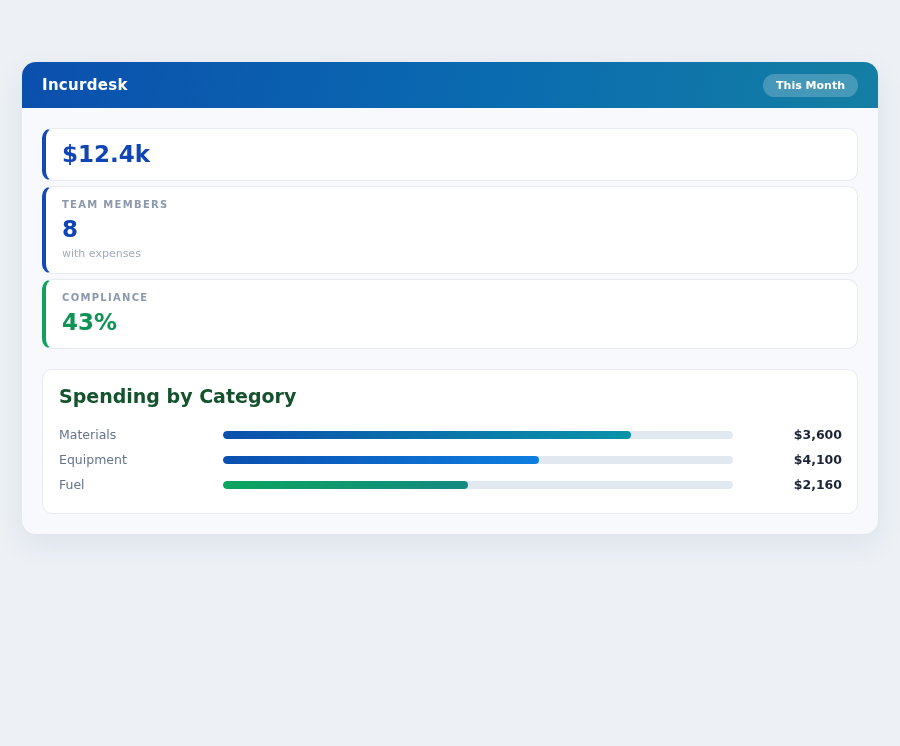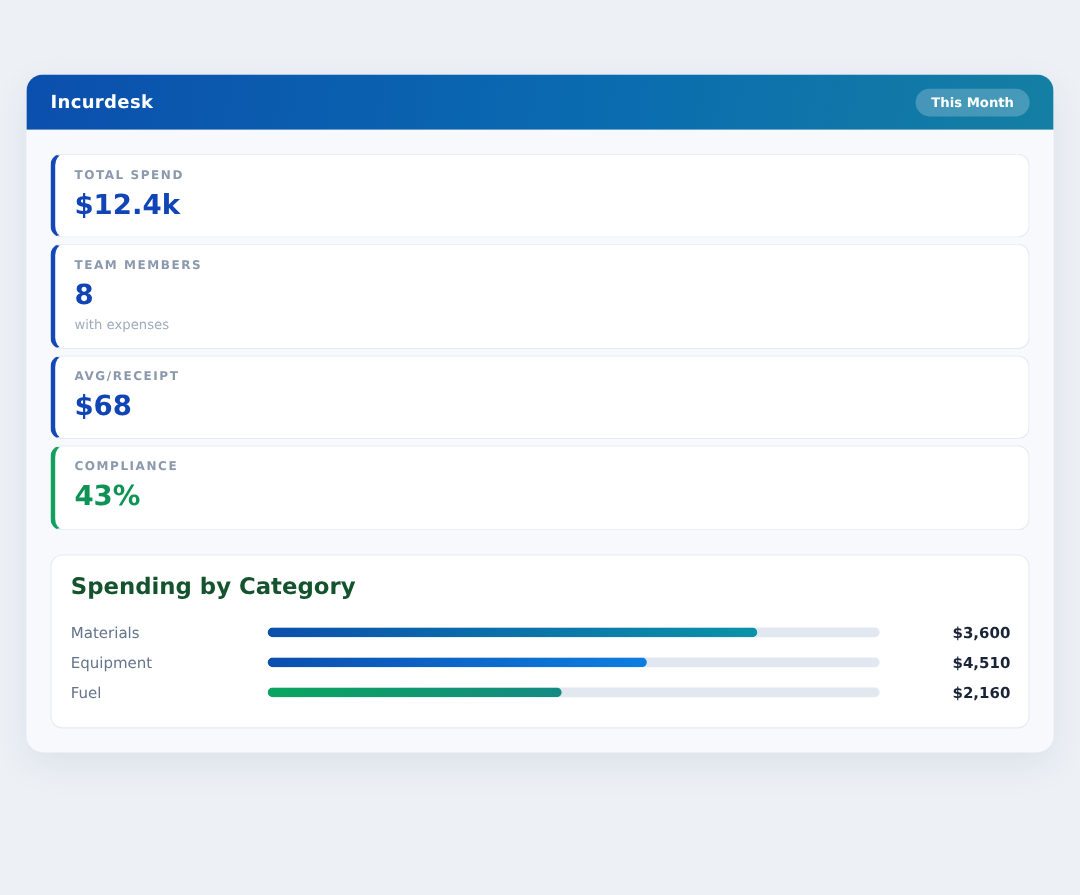--- a/index.html
+++ b/index.html
@@ -76,34 +76,29 @@
 <body>
 
 <div class="panel">
   <div class="header" style="background: linear-gradient(100deg, rgb(11, 79, 173) 0%, rgb(10, 107, 176) 55%, rgb(20, 127, 163) 100%);">
     <span class="header-title">Incurdesk</span>
     <button class="badge">This Month</button>
   </div>
   <div class="panel-body">
 
     <div class="stat-card" style="border-left-color: rgb(19, 72, 184);">
-      <div class="stat-label">TOTAL SPEND</div>
       <div class="stat-value" style="color: rgb(17, 68, 180);">$12.4k</div>
     </div>
 
     <div class="stat-card" style="border-left-color: rgb(19, 72, 184);">
       <div class="stat-label">TEAM MEMBERS</div>
       <div class="stat-value" style="color: rgb(17, 68, 180);">8</div>
       <div class="stat-sub">with expenses</div>
     </div>
 
-    <div class="stat-card" style="border-left-color: rgb(19, 72, 184);">
-      <div class="stat-label">AVG/RECEIPT</div>
-      <div class="stat-value" style="color: rgb(17, 68, 180);">$68</div>
-    </div>
 
     <div class="stat-card" style="border-left-color: rgb(18, 160, 94);">
       <div class="stat-label">COMPLIANCE</div>
       <div class="stat-value" style="color: rgb(14, 147, 85);">43%</div>
     </div>
 
     <div class="chart-card">
       <div class="chart-title">Spending by Category</div>
       <div id="category-rows">
           <div class="cat-row">
@@ -111,21 +106,21 @@
             <div class="cat-track" style="background: rgb(226, 232, 240);">
               <div class="cat-fill" style="width: 80%; background: linear-gradient(to right, rgb(11, 79, 173), rgb(10, 147, 168));"></div>
             </div>
             <span class="cat-value">$3,600</span>
           </div>
           <div class="cat-row">
             <span class="cat-label">Equipment</span>
             <div class="cat-track" style="background: rgb(226, 232, 240);">
               <div class="cat-fill" style="width: 62%; background: linear-gradient(to right, rgb(11, 79, 175), rgb(13, 126, 224));"></div>
             </div>
-            <span class="cat-value">$4,510</span>
+            <span class="cat-value">$4,100</span>
           </div>
           <div class="cat-row">
             <span class="cat-label">Fuel</span>
             <div class="cat-track" style="background: rgb(226, 232, 240);">
               <div class="cat-fill" style="width: 48%; background: linear-gradient(to right, rgb(10, 165, 94), rgb(20, 138, 130));"></div>
             </div>
             <span class="cat-value">$2,160</span>
           </div>
         </div>
     </div>

